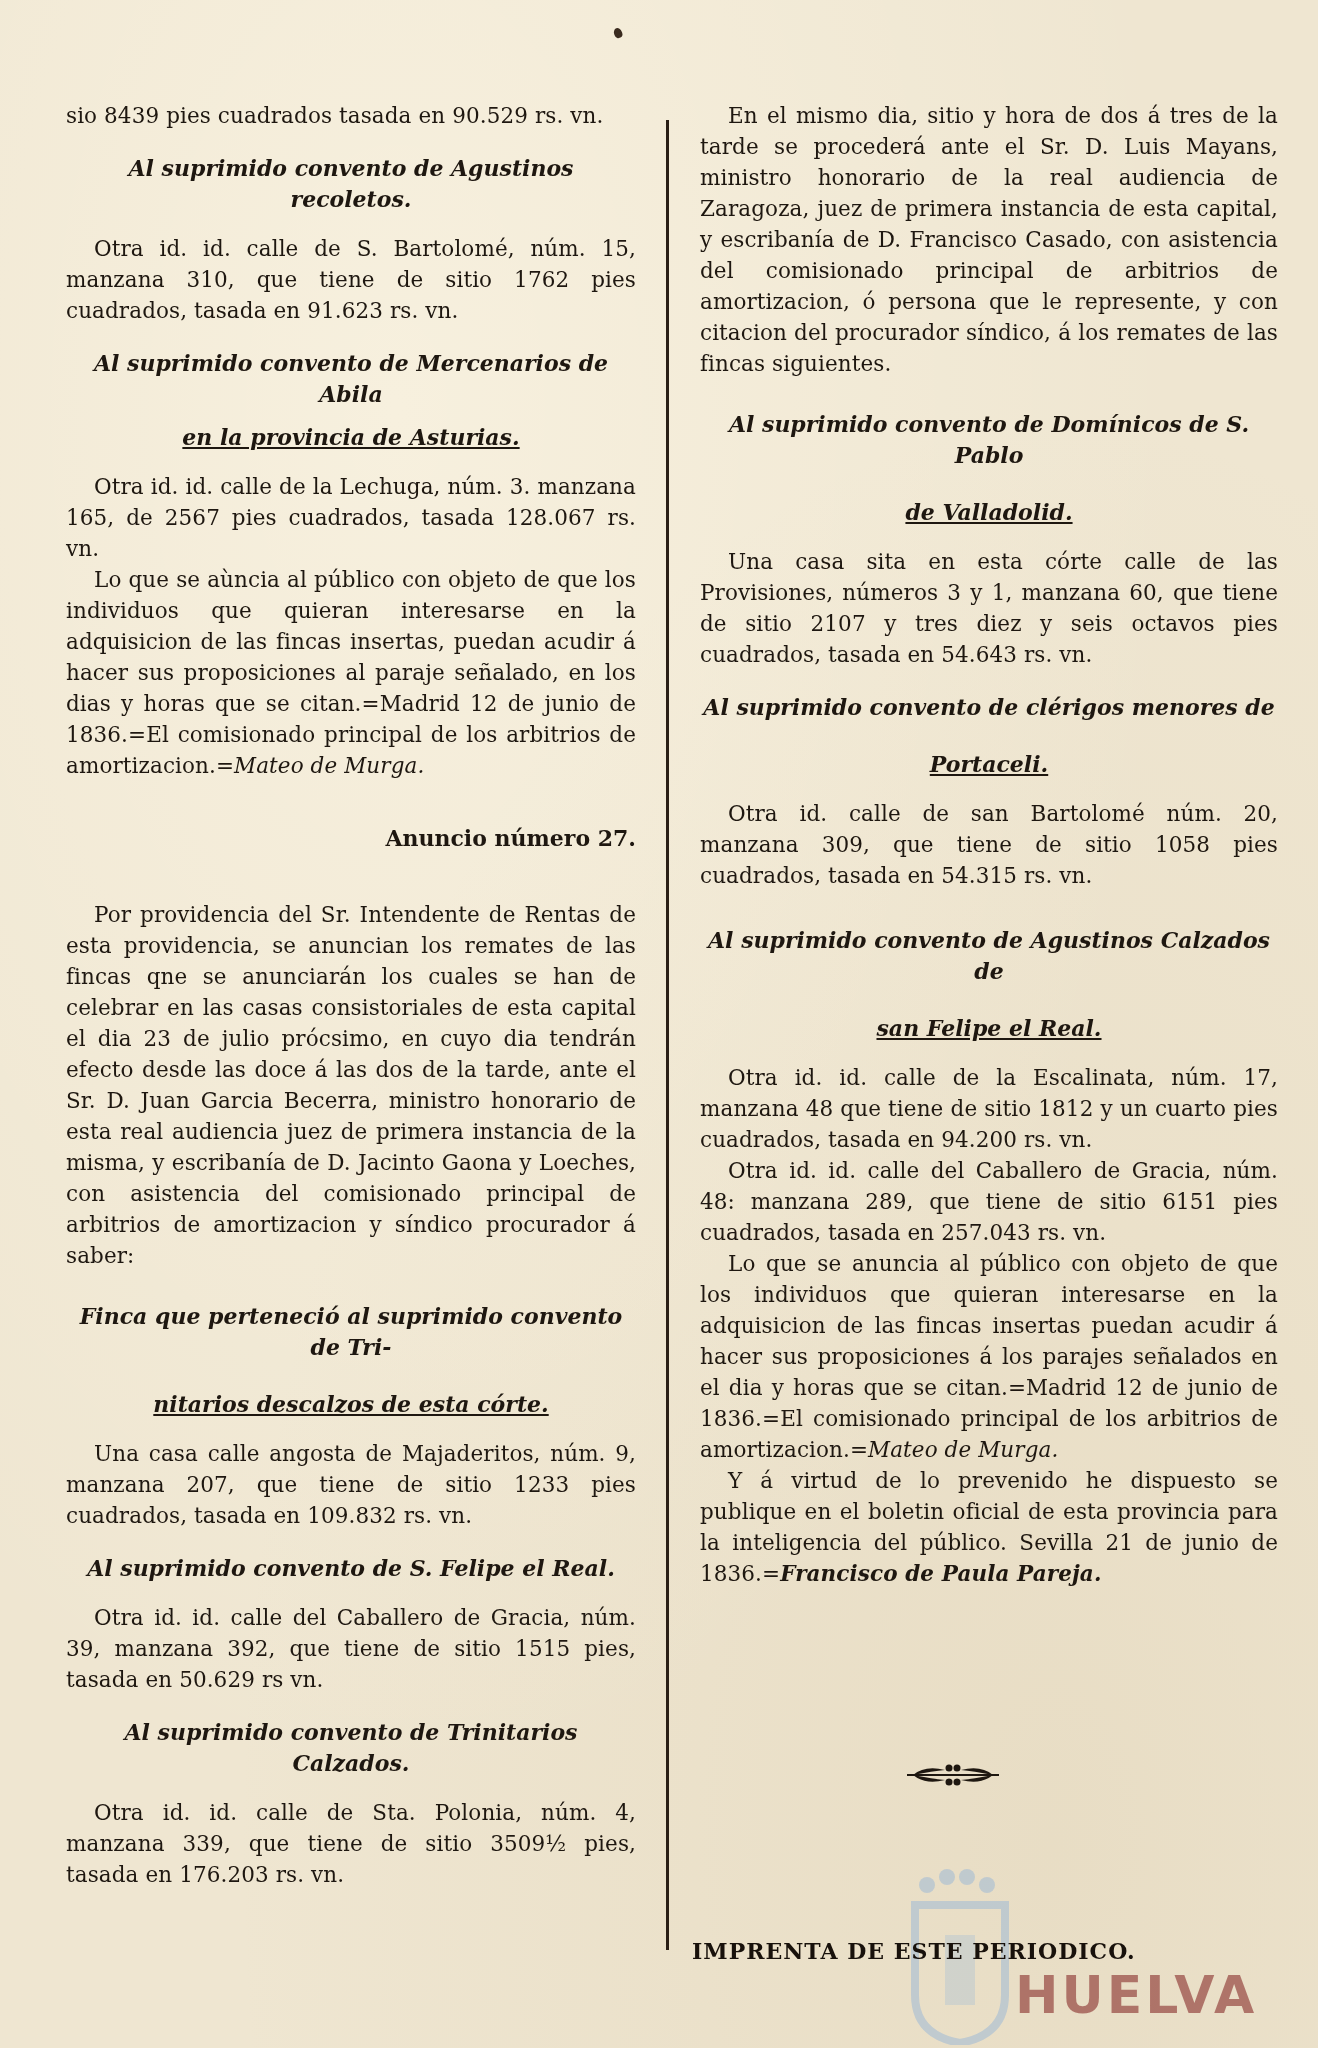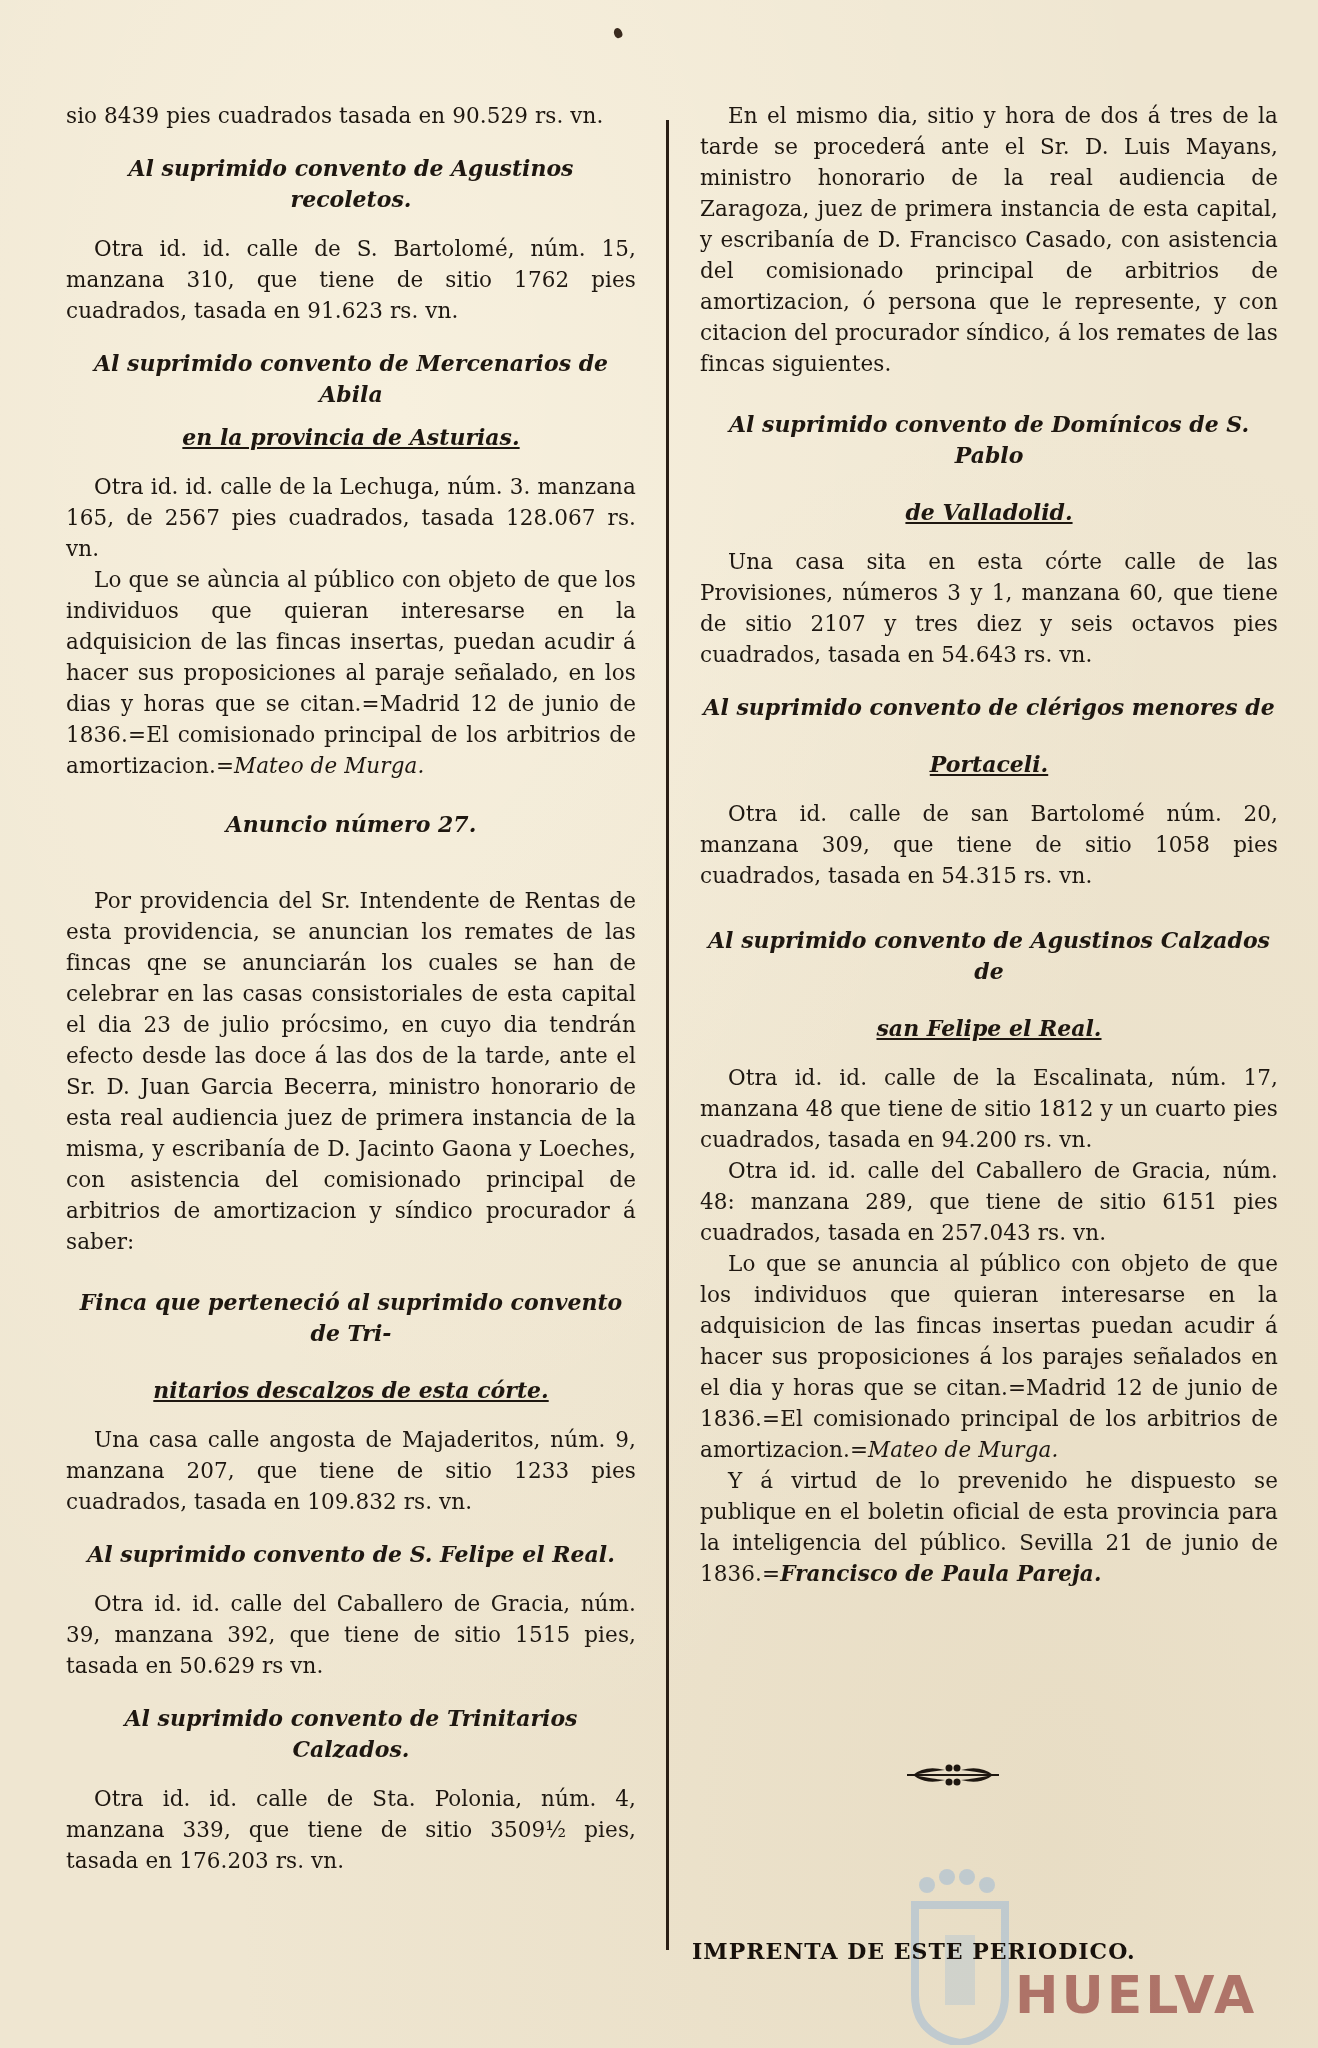--- a/index.html
+++ b/index.html
@@ -24,21 +24,21 @@
     margin: 0; font-size: 21.5px; line-height: 31px; text-align: justify;
     text-indent: 28px; letter-spacing: 0.1px;
   }
   p.body.cont { text-indent: 0; }
   p.heading {
     margin: 22px 0 18px 0; font-style: italic; font-weight: bold;
     font-size: 22px; line-height: 31px; text-align: center;
   }
   p.heading .line2 { display: block; margin-top: 26px; text-align: center; text-decoration: underline; }
   p.anuncio {
-    margin: 30px 0 48px 0; font-style: italic; font-size: 22px; text-align: center; font-weight: bold;
+    margin: 44px 0 48px 0; font-size: 22px; text-align: right; font-weight: bold;
   }
   .sig { font-style: italic; }
   .ornament {
     position: absolute; left: 905px; top: 1762px; width: 96px; height: 26px;
   }
   .imprenta {
     position: absolute; left: 692px; top: 1938px; width: 520px;
     font-family: "DejaVu Serif", serif; font-weight: bold; font-size: 22px;
     letter-spacing: 1px; color: #18110b;
   }

